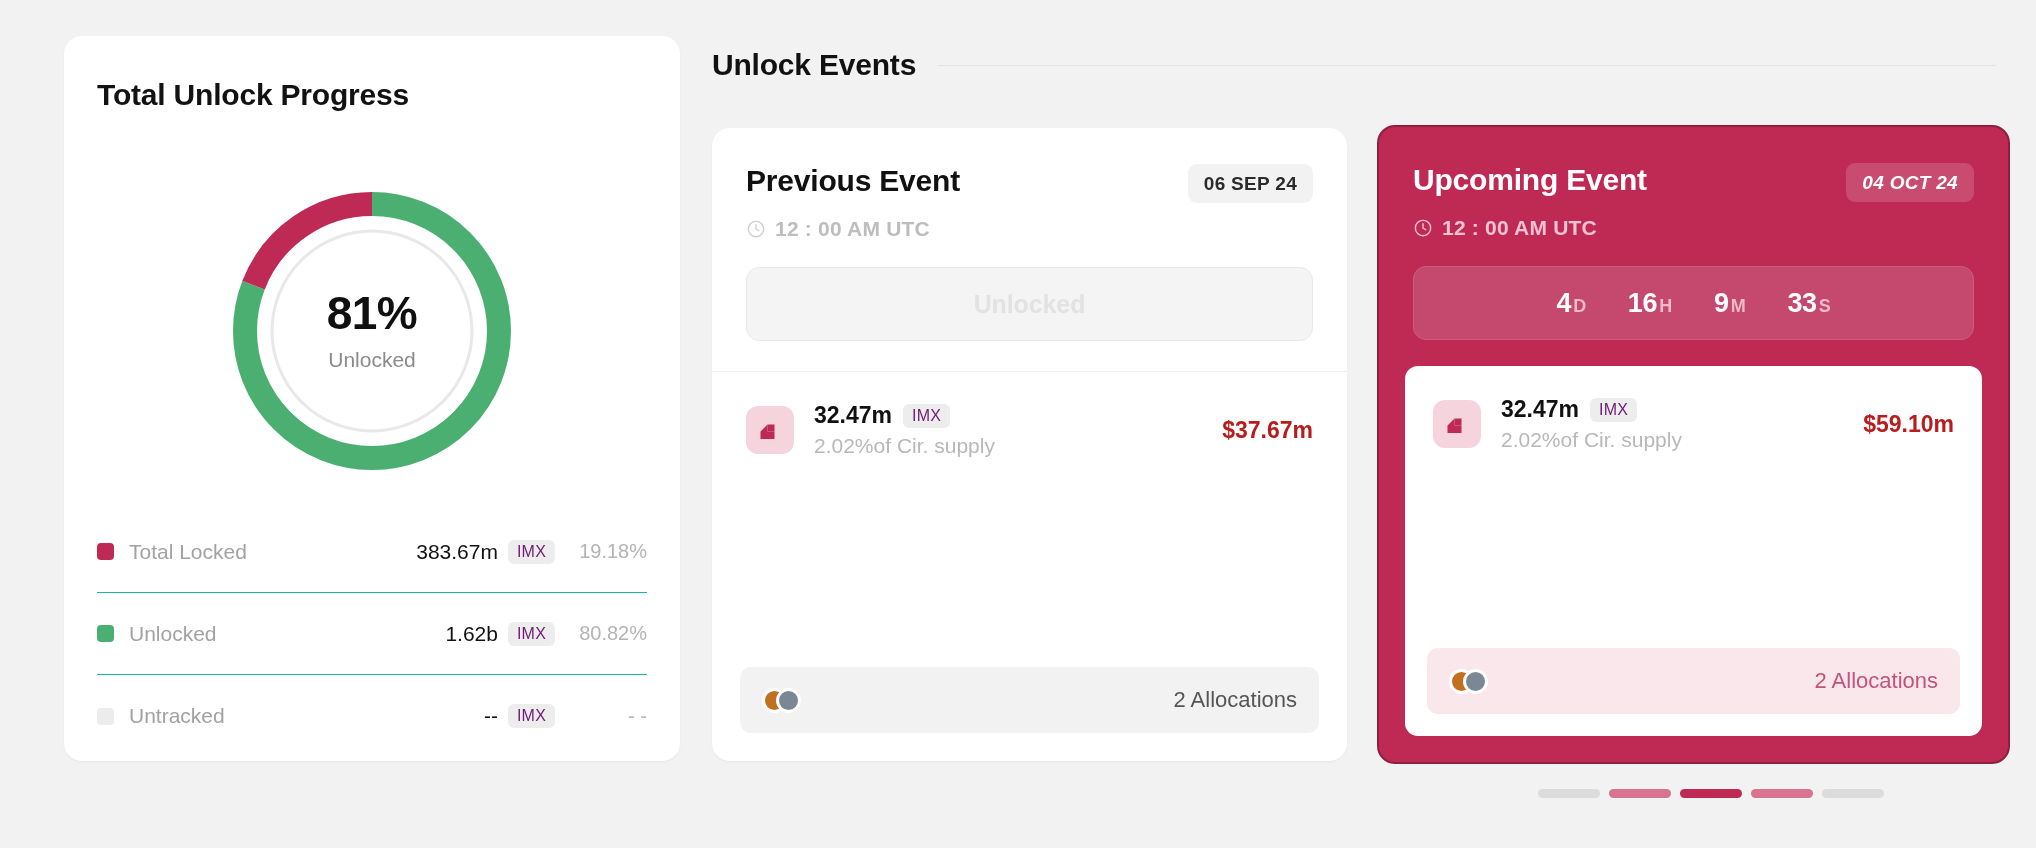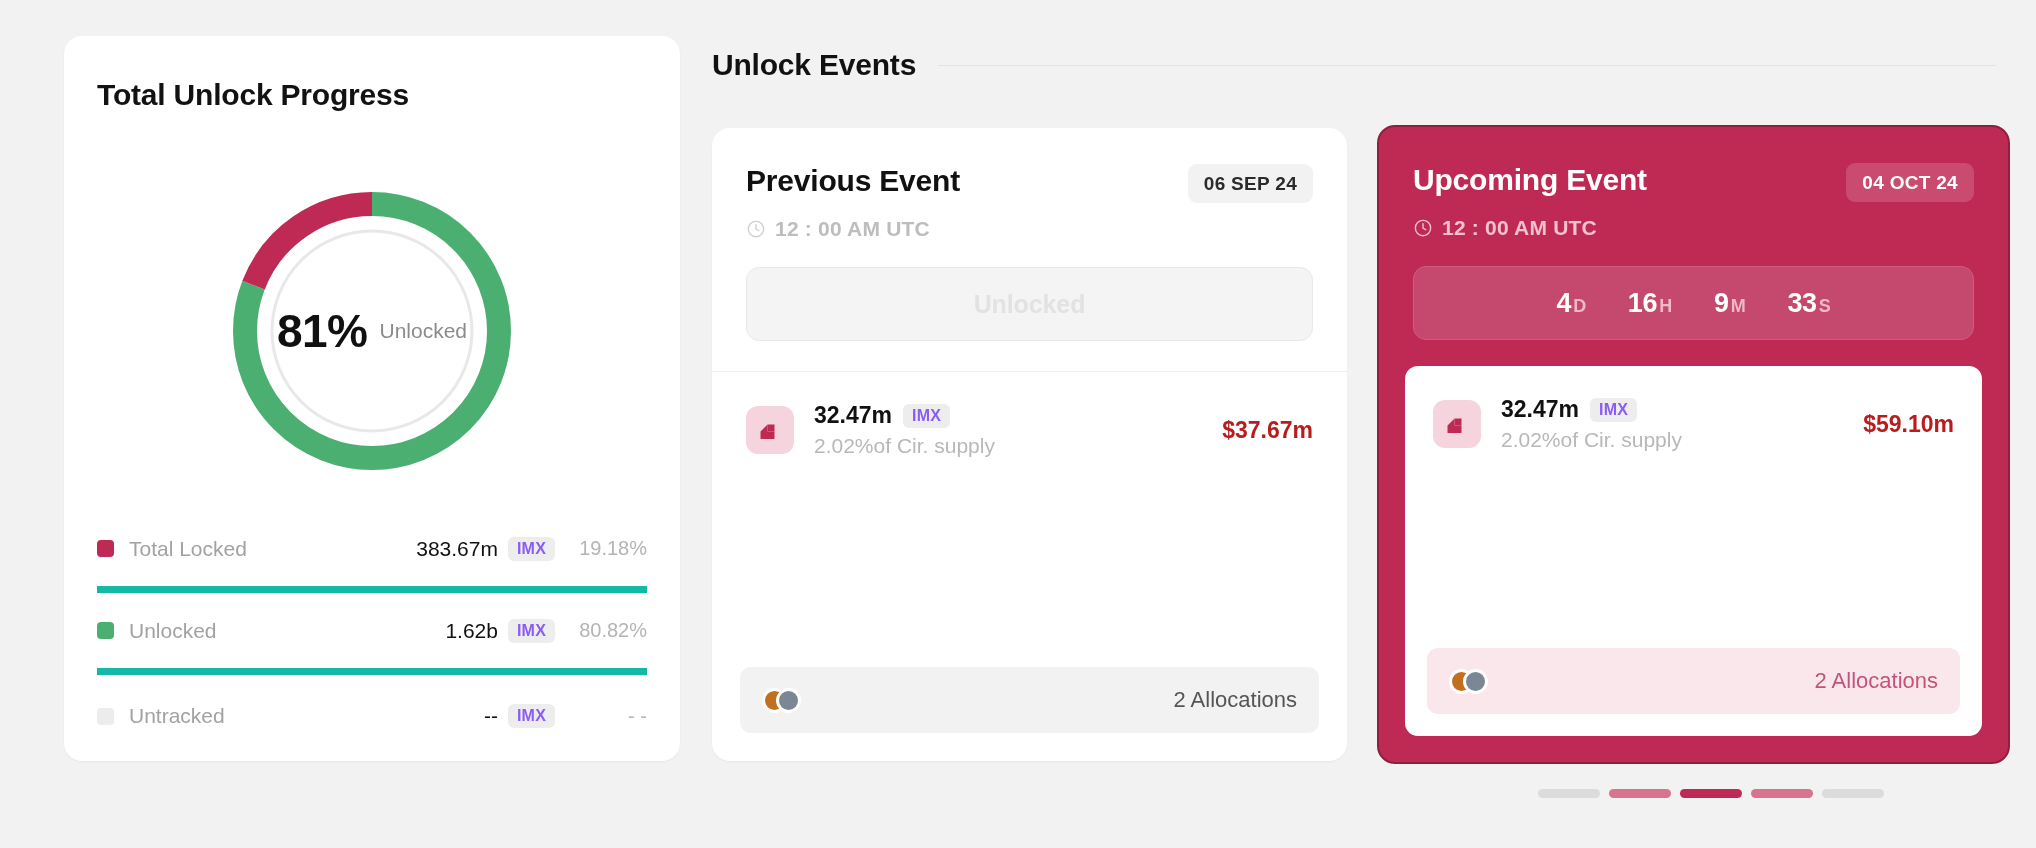--- a/index.html
+++ b/index.html
@@ -18,38 +18,38 @@
     background:#ffffff; border-radius:18px;
     box-shadow:0 1px 2px rgba(16,24,40,.05);
   }
   .progress-title {
     position:absolute; left:33px; top:42px;
     font-size:30px; font-weight:700; color:#121212; letter-spacing:-.2px;
   }
   .donut-wrap { position:absolute; left:50%; top:152px; transform:translateX(-50%); width:286px; height:286px; }
   .donut-wrap svg { display:block; }
   .donut-center {
-    position:absolute; inset:0; display:flex; flex-direction:row;
+    position:absolute; inset:0; display:flex; flex-direction:column;
     align-items:center; justify-content:center; gap:12px;
   }
   .donut-pct { font-size:46px; font-weight:700; color:#101010; line-height:1; letter-spacing:-.5px; }
   .donut-sub { font-size:21px; color:#8b8b8b; font-weight:400; }
 
   .legend { position:absolute; left:33px; right:33px; top:475px; }
   .legend-row {
     display:flex; align-items:center; height:82px;
-    border-bottom:7px solid #14b8a6;
+    border-bottom:1px solid #14b8a6;
   }
   .legend-row:last-child { border-bottom:none; }
   .swatch { width:17px; height:17px; border-radius:4px; flex:0 0 auto; margin-right:15px; }
   .legend-label { font-size:21px; color:#a2a2a2; font-weight:400; flex:1 1 auto; white-space:nowrap; }
   .legend-value { font-size:21px; font-weight:400; color:#111; margin-right:10px; white-space:nowrap; }
   .chip {
-    display:inline-block; background:#ededed; color:#8b5cf6;
-    font-size:16px; font-weight:700; border-radius:6px;
+    display:inline-block; background:#ededed; color:#701a75;
+    font-size:16px; font-weight:400; border-radius:6px;
     padding:4px 9px; line-height:1; letter-spacing:.2px;
   }
   .legend-pct {
     width:92px; text-align:right; font-size:20px; color:#b4b4b4; font-weight:400; white-space:nowrap;
   }
 
   
   .section-head {
     position:absolute; left:712px; top:48px; right:40px;
     display:flex; align-items:center; gap:22px;
@@ -74,21 +74,21 @@
 
   .evt-head { padding:36px 34px 0 34px; position:relative; }
   .evt-title-row { display:flex; align-items:flex-start; justify-content:space-between; }
   .evt-title { font-size:30px; font-weight:700; color:#111; letter-spacing:-.2px; }
   .card-up .evt-title { color:#fff; }
   .date-badge {
     background:#f2f2f2; color:#2b2b2b; font-size:19px; font-weight:700;
     border-radius:9px; padding:10px 16px; line-height:1; white-space:nowrap;
     letter-spacing:.3px;
   }
-  .card-up .date-badge { background:rgba(255,255,255,.16); color:#ffffff; }
+  .card-up .date-badge { background:rgba(255,255,255,.16); color:#ffffff;font-style:italic; }
   .evt-time { display:flex; align-items:center; gap:9px; margin-top:14px; }
   .evt-time .t { font-size:21px; color:#bdbdbd; font-weight:700; letter-spacing:.2px; }
   .card-up .evt-time .t { color:#f2c2d0; }
   .clock { width:20px; height:20px; display:block; }
 
   .status-btn {
     margin:26px 34px 0 34px; height:74px; border-radius:13px;
     background:#f4f4f4; border:1px solid #e9e9e9;
     display:flex; align-items:center; justify-content:center;
     font-size:25px; font-weight:700; color:#e2e2e2; letter-spacing:-.1px;

